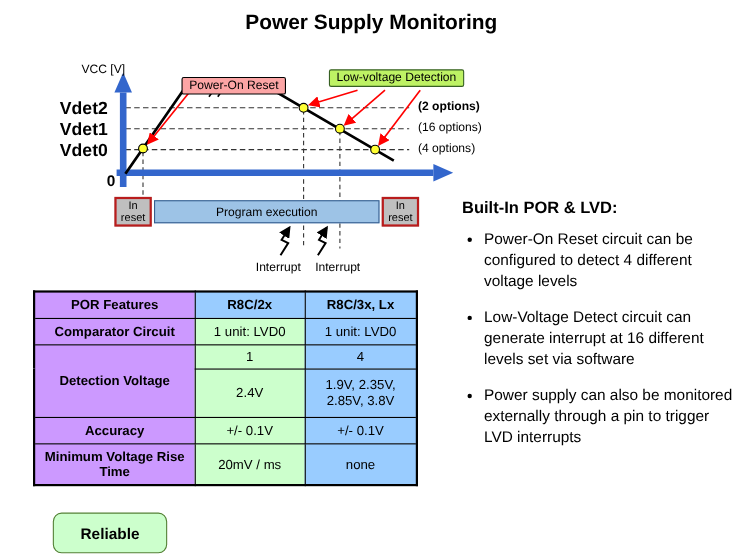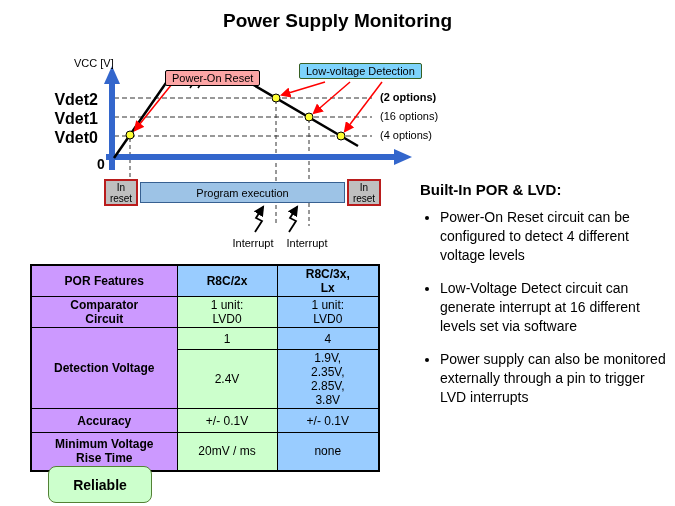--- a/index.html
+++ b/index.html
@@ -5,33 +5,33 @@
   html,body{margin:0;padding:0;background:#fff;}
   .slide{position:relative;width:675px;height:506px;background:#fff;overflow:hidden;
          font-family:"Liberation Sans",sans-serif;color:#000;}
   .abs{position:absolute;}
   .title{left:0;top:10px;width:675px;text-align:center;font-size:19px;font-weight:bold;}
   .small{font-size:11px;}
   .vdet{width:46px;text-align:right;font-size:16px;font-weight:bold;}
   .origin{font-size:14px;font-weight:bold;}
   .callout{font-size:11px;padding:1px 6px;border-radius:2px;white-space:nowrap;}
   .por-call{left:165px;top:70px;background:#fca5a5;border:1px solid #000000;}
-  .lvd-call{left:299px;top:63px;background:#7dd3fc;border:1px solid #376023;}
+  .lvd-call{left:299px;top:63px;background:#bef264;border:1px solid #376023;}
   .optlbl{left:380px;font-size:11px;white-space:nowrap;}
   .status{left:22px;top:181px;width:62px;text-align:center;font-size:11px;line-height:1.2;}
   .resetbox{width:34px;height:27px;background:#BFBFBF;border:2px solid #b91c1c;
             display:flex;align-items:center;justify-content:center;text-align:center;
             font-size:10px;line-height:1.1;box-sizing:border-box;}
   .progbar{left:140px;top:182px;width:205px;height:21px;background:#9DC3E6;border:1px solid #376091;
            display:flex;align-items:center;justify-content:center;font-size:11px;box-sizing:border-box;}
   .intlbl{top:237px;width:62px;text-align:center;font-size:11px;}
   .por-table{position:absolute;left:30px;top:264px;border-collapse:collapse;table-layout:fixed;
              border:2px solid #000;}
   .por-table td{border:1px solid #000;text-align:center;vertical-align:middle;
-                font-size:12px;padding:1px 20px;box-sizing:border-box;}
+                font-size:12px;padding:1px 6px;box-sizing:border-box;}
   td.purple{background:#CC99FF;font-weight:bold;}
   td.green{background:#CCFFCC;}
   td.blue{background:#99CCFF;}
   td.hdr{font-weight:bold;}
   .notes{left:420px;top:181px;width:246px;}
   .notes-h{font-size:15px;font-weight:bold;margin:0 0 10px 0;}
   .notes ul{margin:0;padding:0 0 0 20px;list-style:disc outside;}
   .notes li{font-size:14px;line-height:19px;margin-bottom:14px;}
   .badge{left:48px;top:466px;width:104px;height:37px;background:#CCFFCC;
          border:1.5px solid #538135;border-radius:8px;display:flex;align-items:center;

